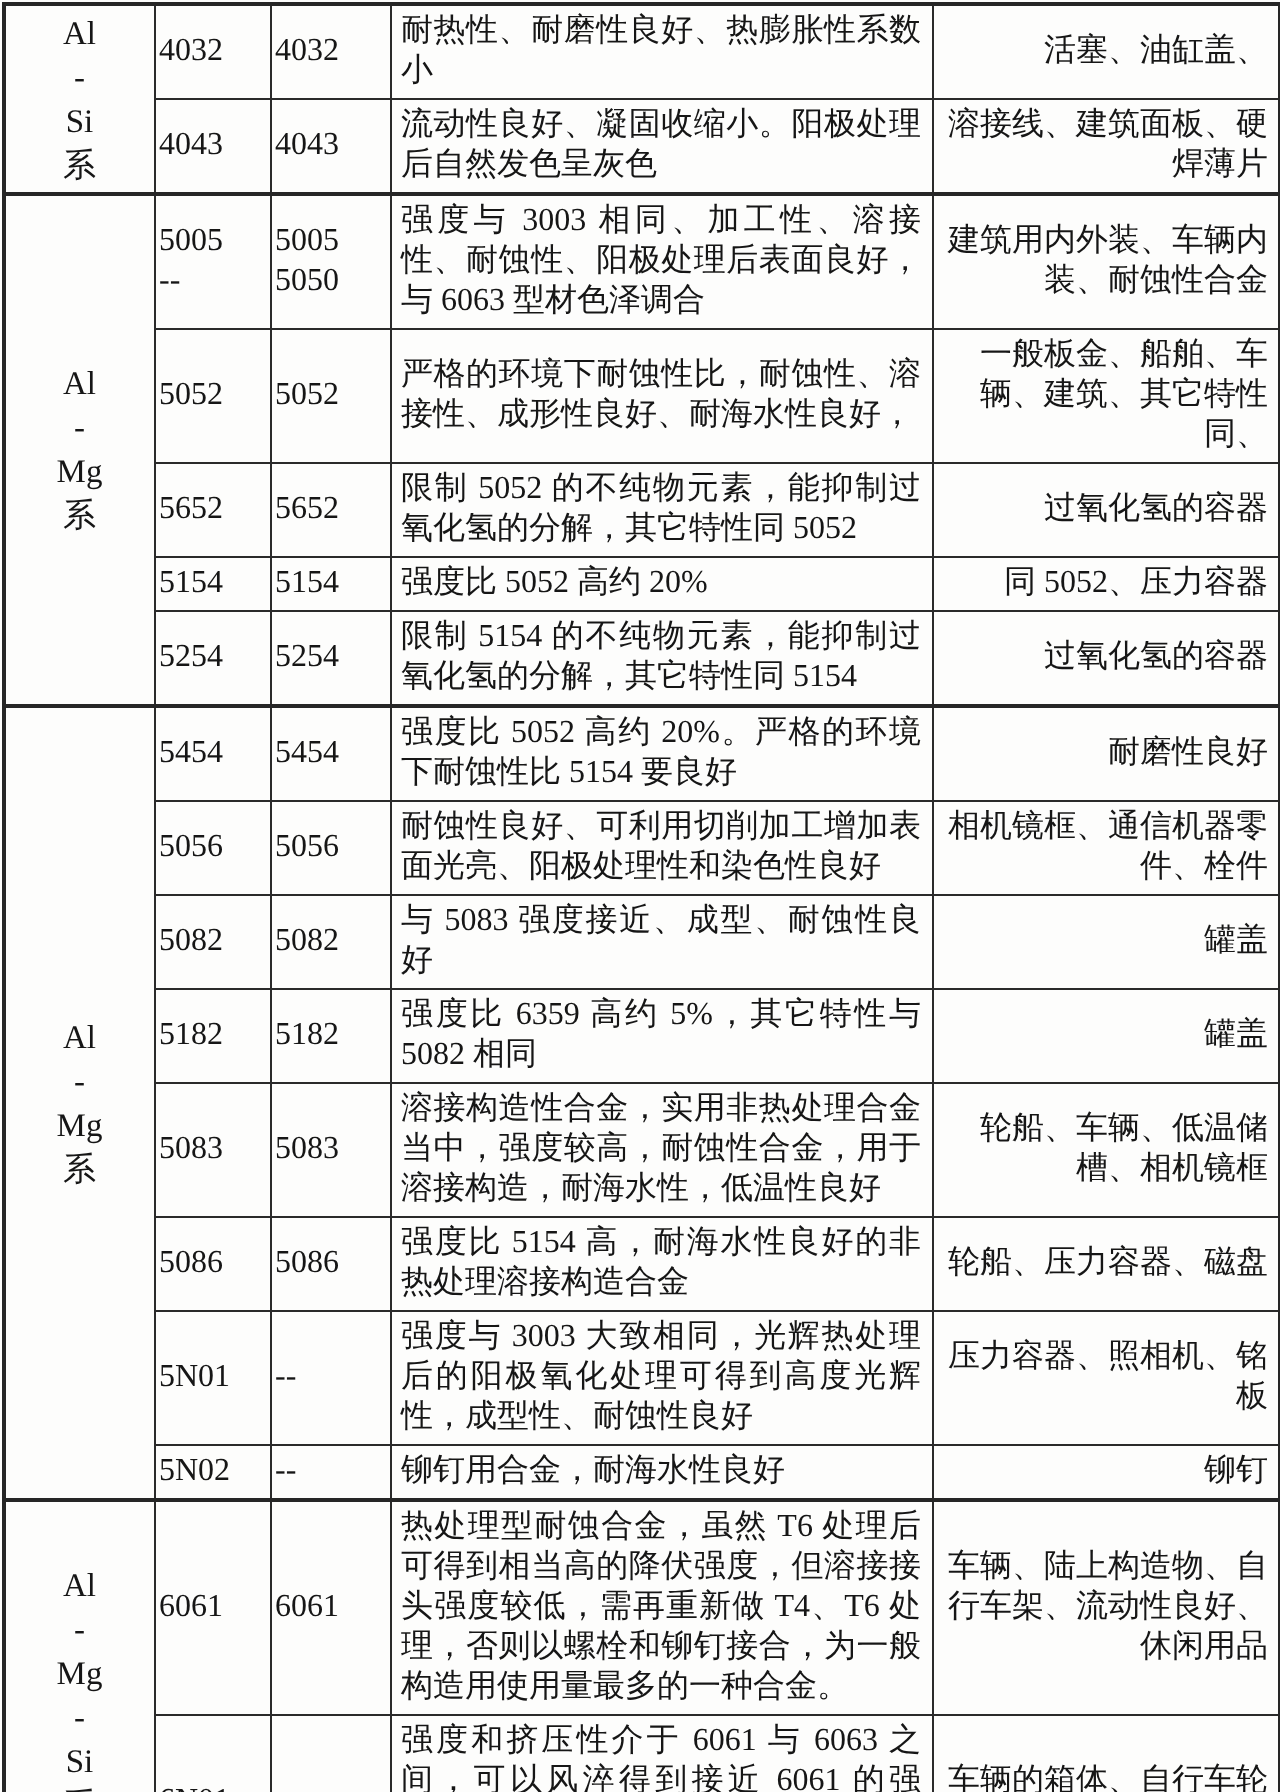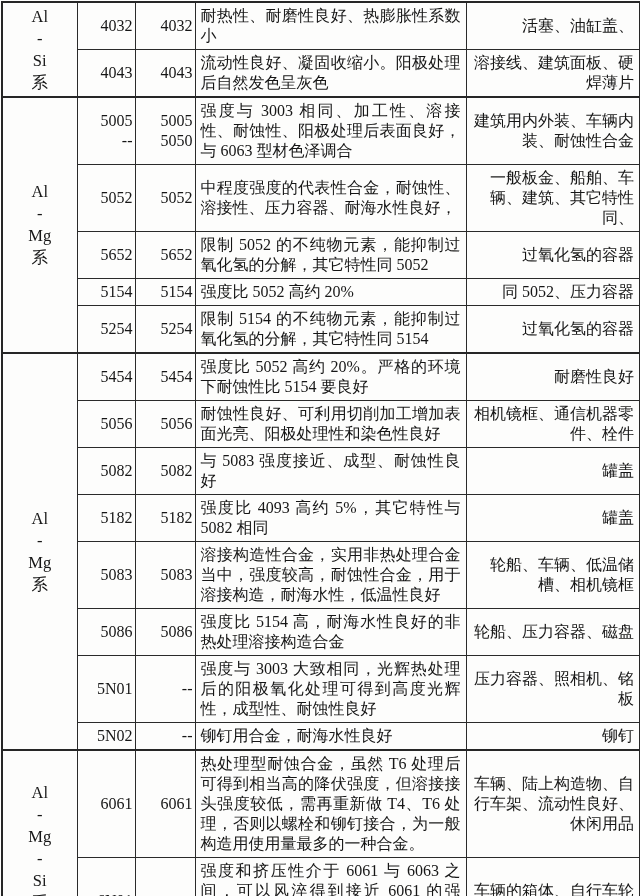--- a/index.html
+++ b/index.html
@@ -35,21 +35,21 @@
   tr.section-start > td {
     border-top: 2px solid #262626;
   }
   td.group-cell {
     text-align: center;
     font-size: 16.5px;
     line-height: 22px;
     padding: 2px 1px;
   }
   td.num-cell {
-    text-align: right;
+    text-align: left;
     font-size: 16px;
     padding: 2px 2px;
   }
   td.desc-cell {
     text-align: justify;
     text-justify: inter-ideograph;
   }
   td.apps-cell {
     text-align: right;
   }
@@ -112,21 +112,21 @@
           <td class="desc-cell">强度与 3003 相同、加工性、溶接性、耐蚀性、阳极处理后表面良好，与 6063 型材色泽调合</td>
           <td class="apps-cell">建筑用内外装、车辆内装、耐蚀性合金</td>
         </tr>
         <tr>
           <td class="num-cell">
             <span class="line-block">5052</span>
           </td>
           <td class="num-cell">
             <span class="line-block">5052</span>
           </td>
-          <td class="desc-cell">中程度强度的代表性合金，耐蚀性、溶接性、压力容器、耐海水性良好，</td>
+          <td class="desc-cell">严格的环境下耐蚀性比，耐蚀性、溶接性、成形性良好、耐海水性良好，</td>
           <td class="apps-cell">一般板金、船舶、车辆、建筑、其它特性同、</td>
         </tr>
         <tr>
           <td class="num-cell">
             <span class="line-block">5652</span>
           </td>
           <td class="num-cell">
             <span class="line-block">5652</span>
           </td>
           <td class="desc-cell">限制 5052 的不纯物元素，能抑制过氧化氢的分解，其它特性同 5052</td>
@@ -188,21 +188,21 @@
           <td class="desc-cell">与 5083 强度接近、成型、耐蚀性良好</td>
           <td class="apps-cell">罐盖</td>
         </tr>
         <tr>
           <td class="num-cell">
             <span class="line-block">5182</span>
           </td>
           <td class="num-cell">
             <span class="line-block">5182</span>
           </td>
-          <td class="desc-cell">强度比 4093 高约 5%，其它特性与 5082 相同</td>
+          <td class="desc-cell">强度比 6359 高约 5%，其它特性与 5082 相同</td>
           <td class="apps-cell">罐盖</td>
         </tr>
         <tr>
           <td class="num-cell">
             <span class="line-block">5083</span>
           </td>
           <td class="num-cell">
             <span class="line-block">5083</span>
           </td>
           <td class="desc-cell">溶接构造性合金，实用非热处理合金当中，强度较高，耐蚀性合金，用于溶接构造，耐海水性，低温性良好</td>

